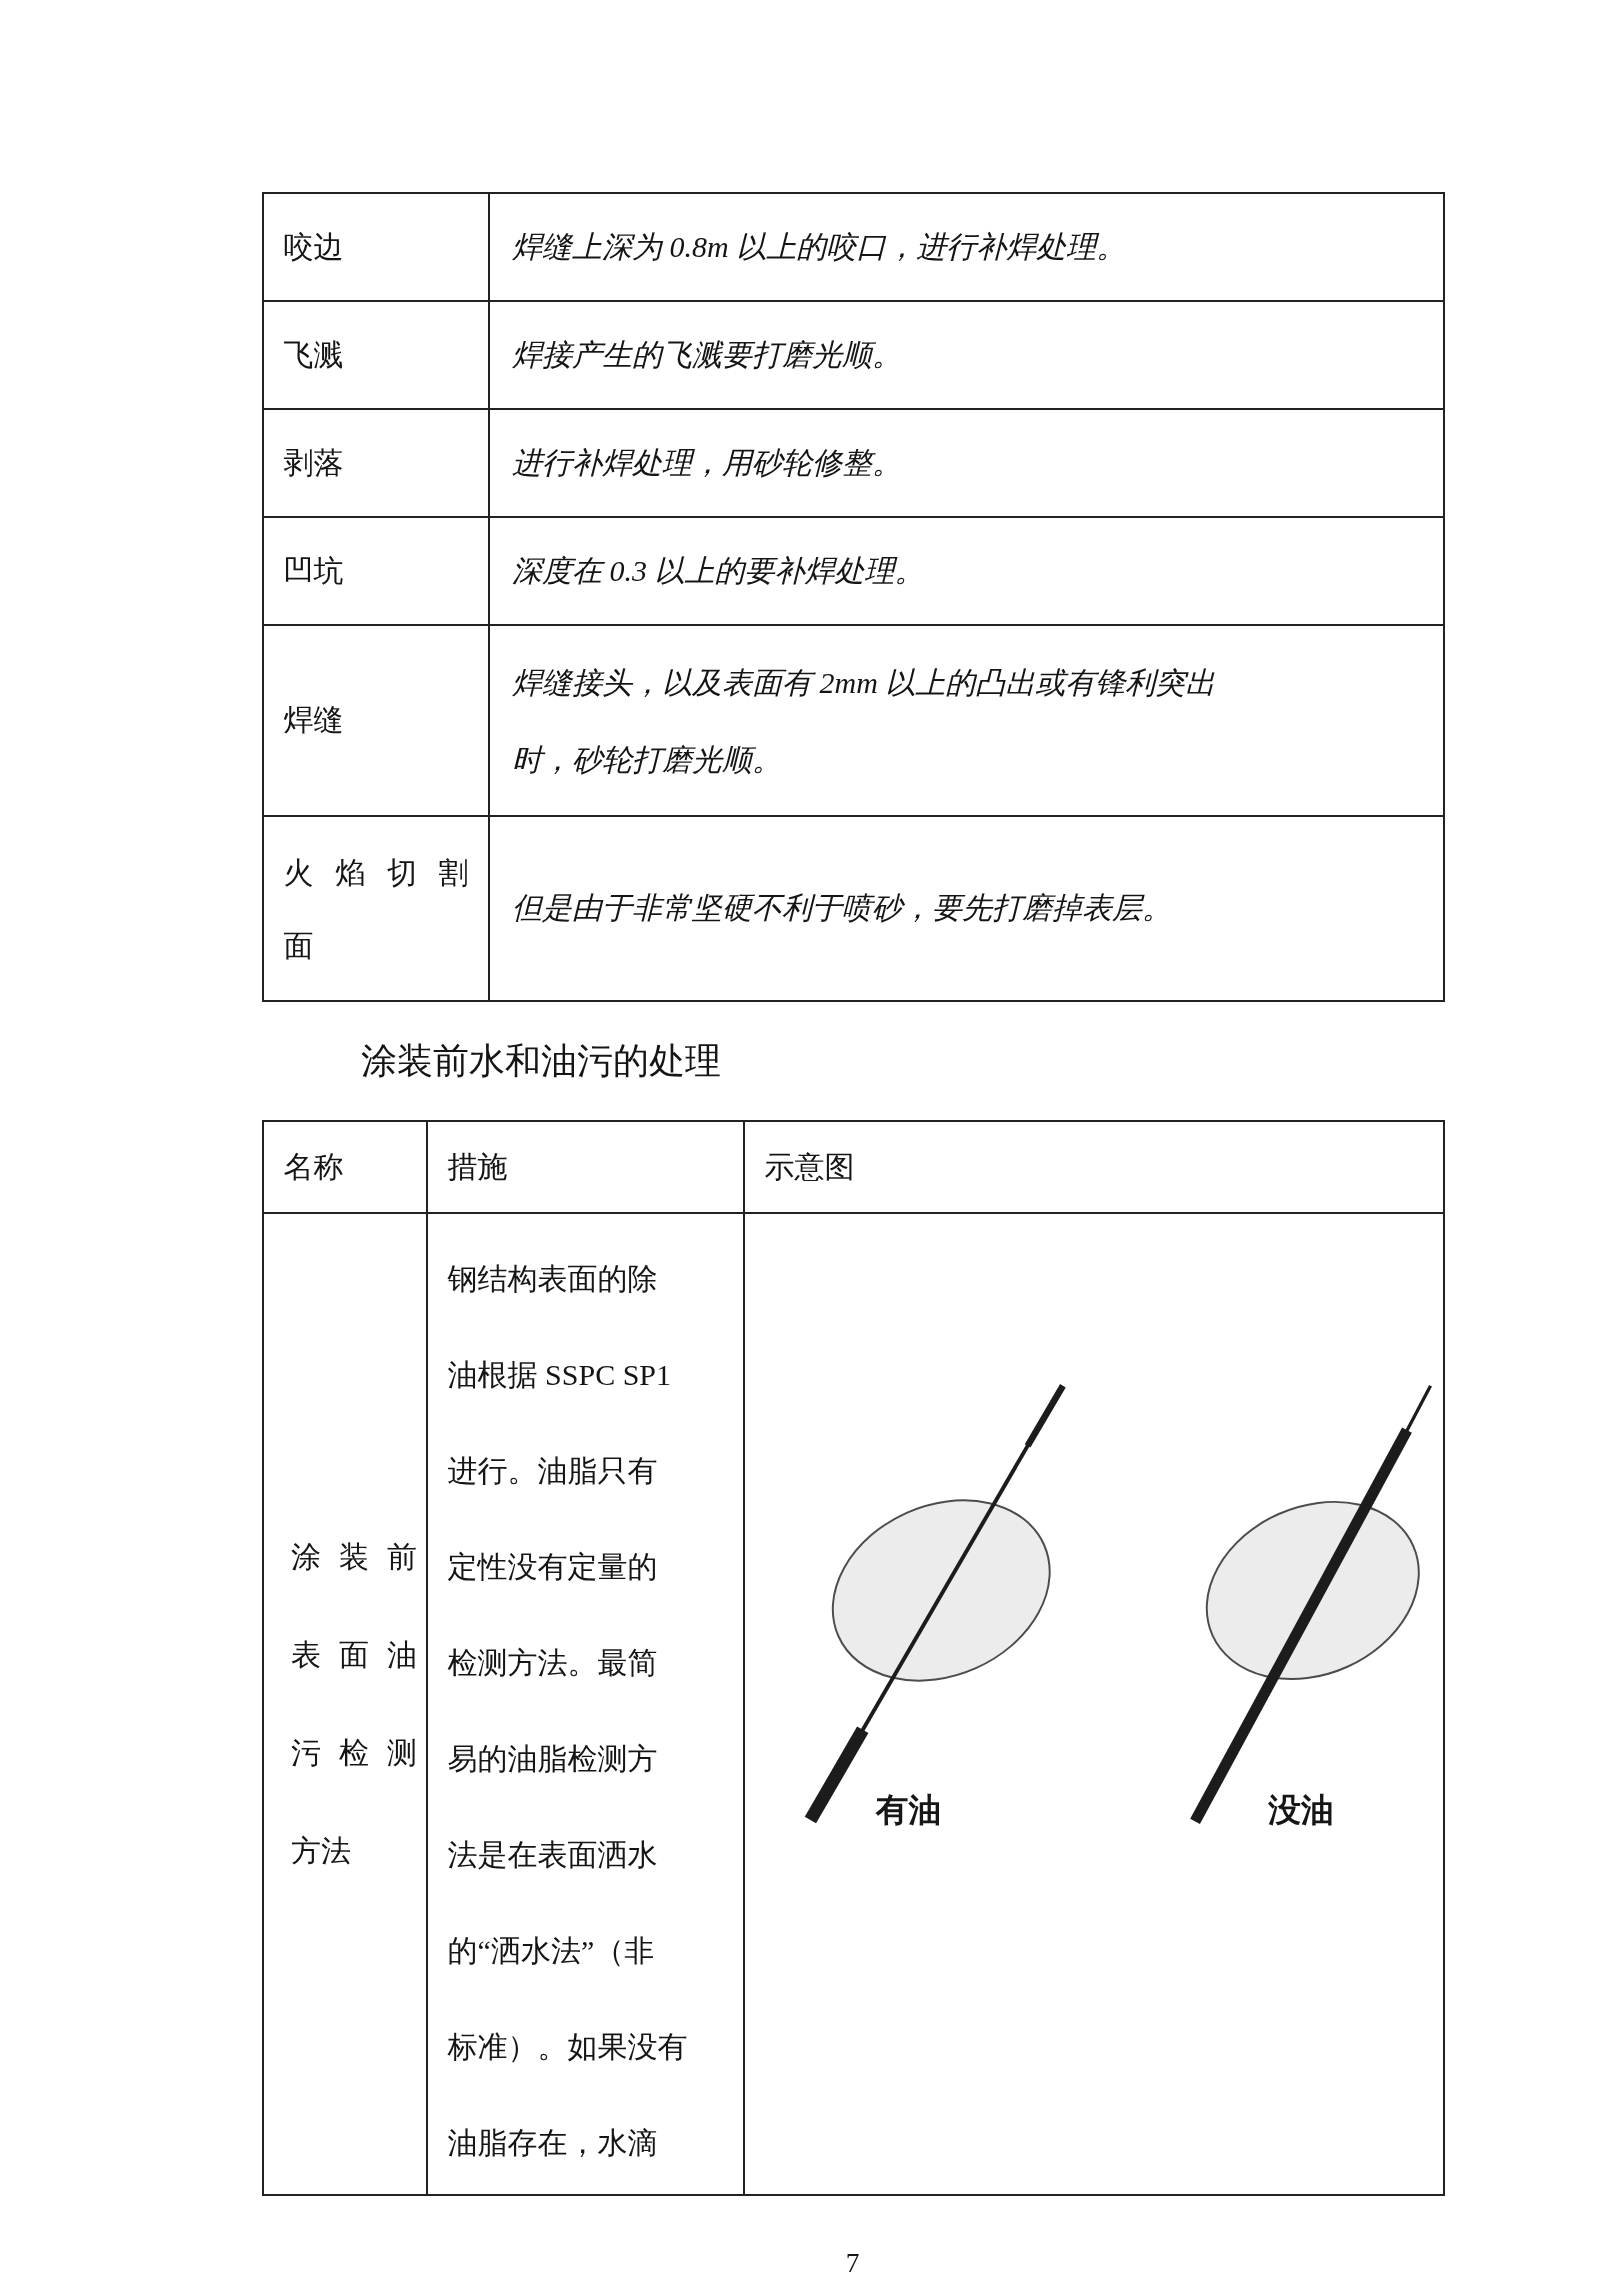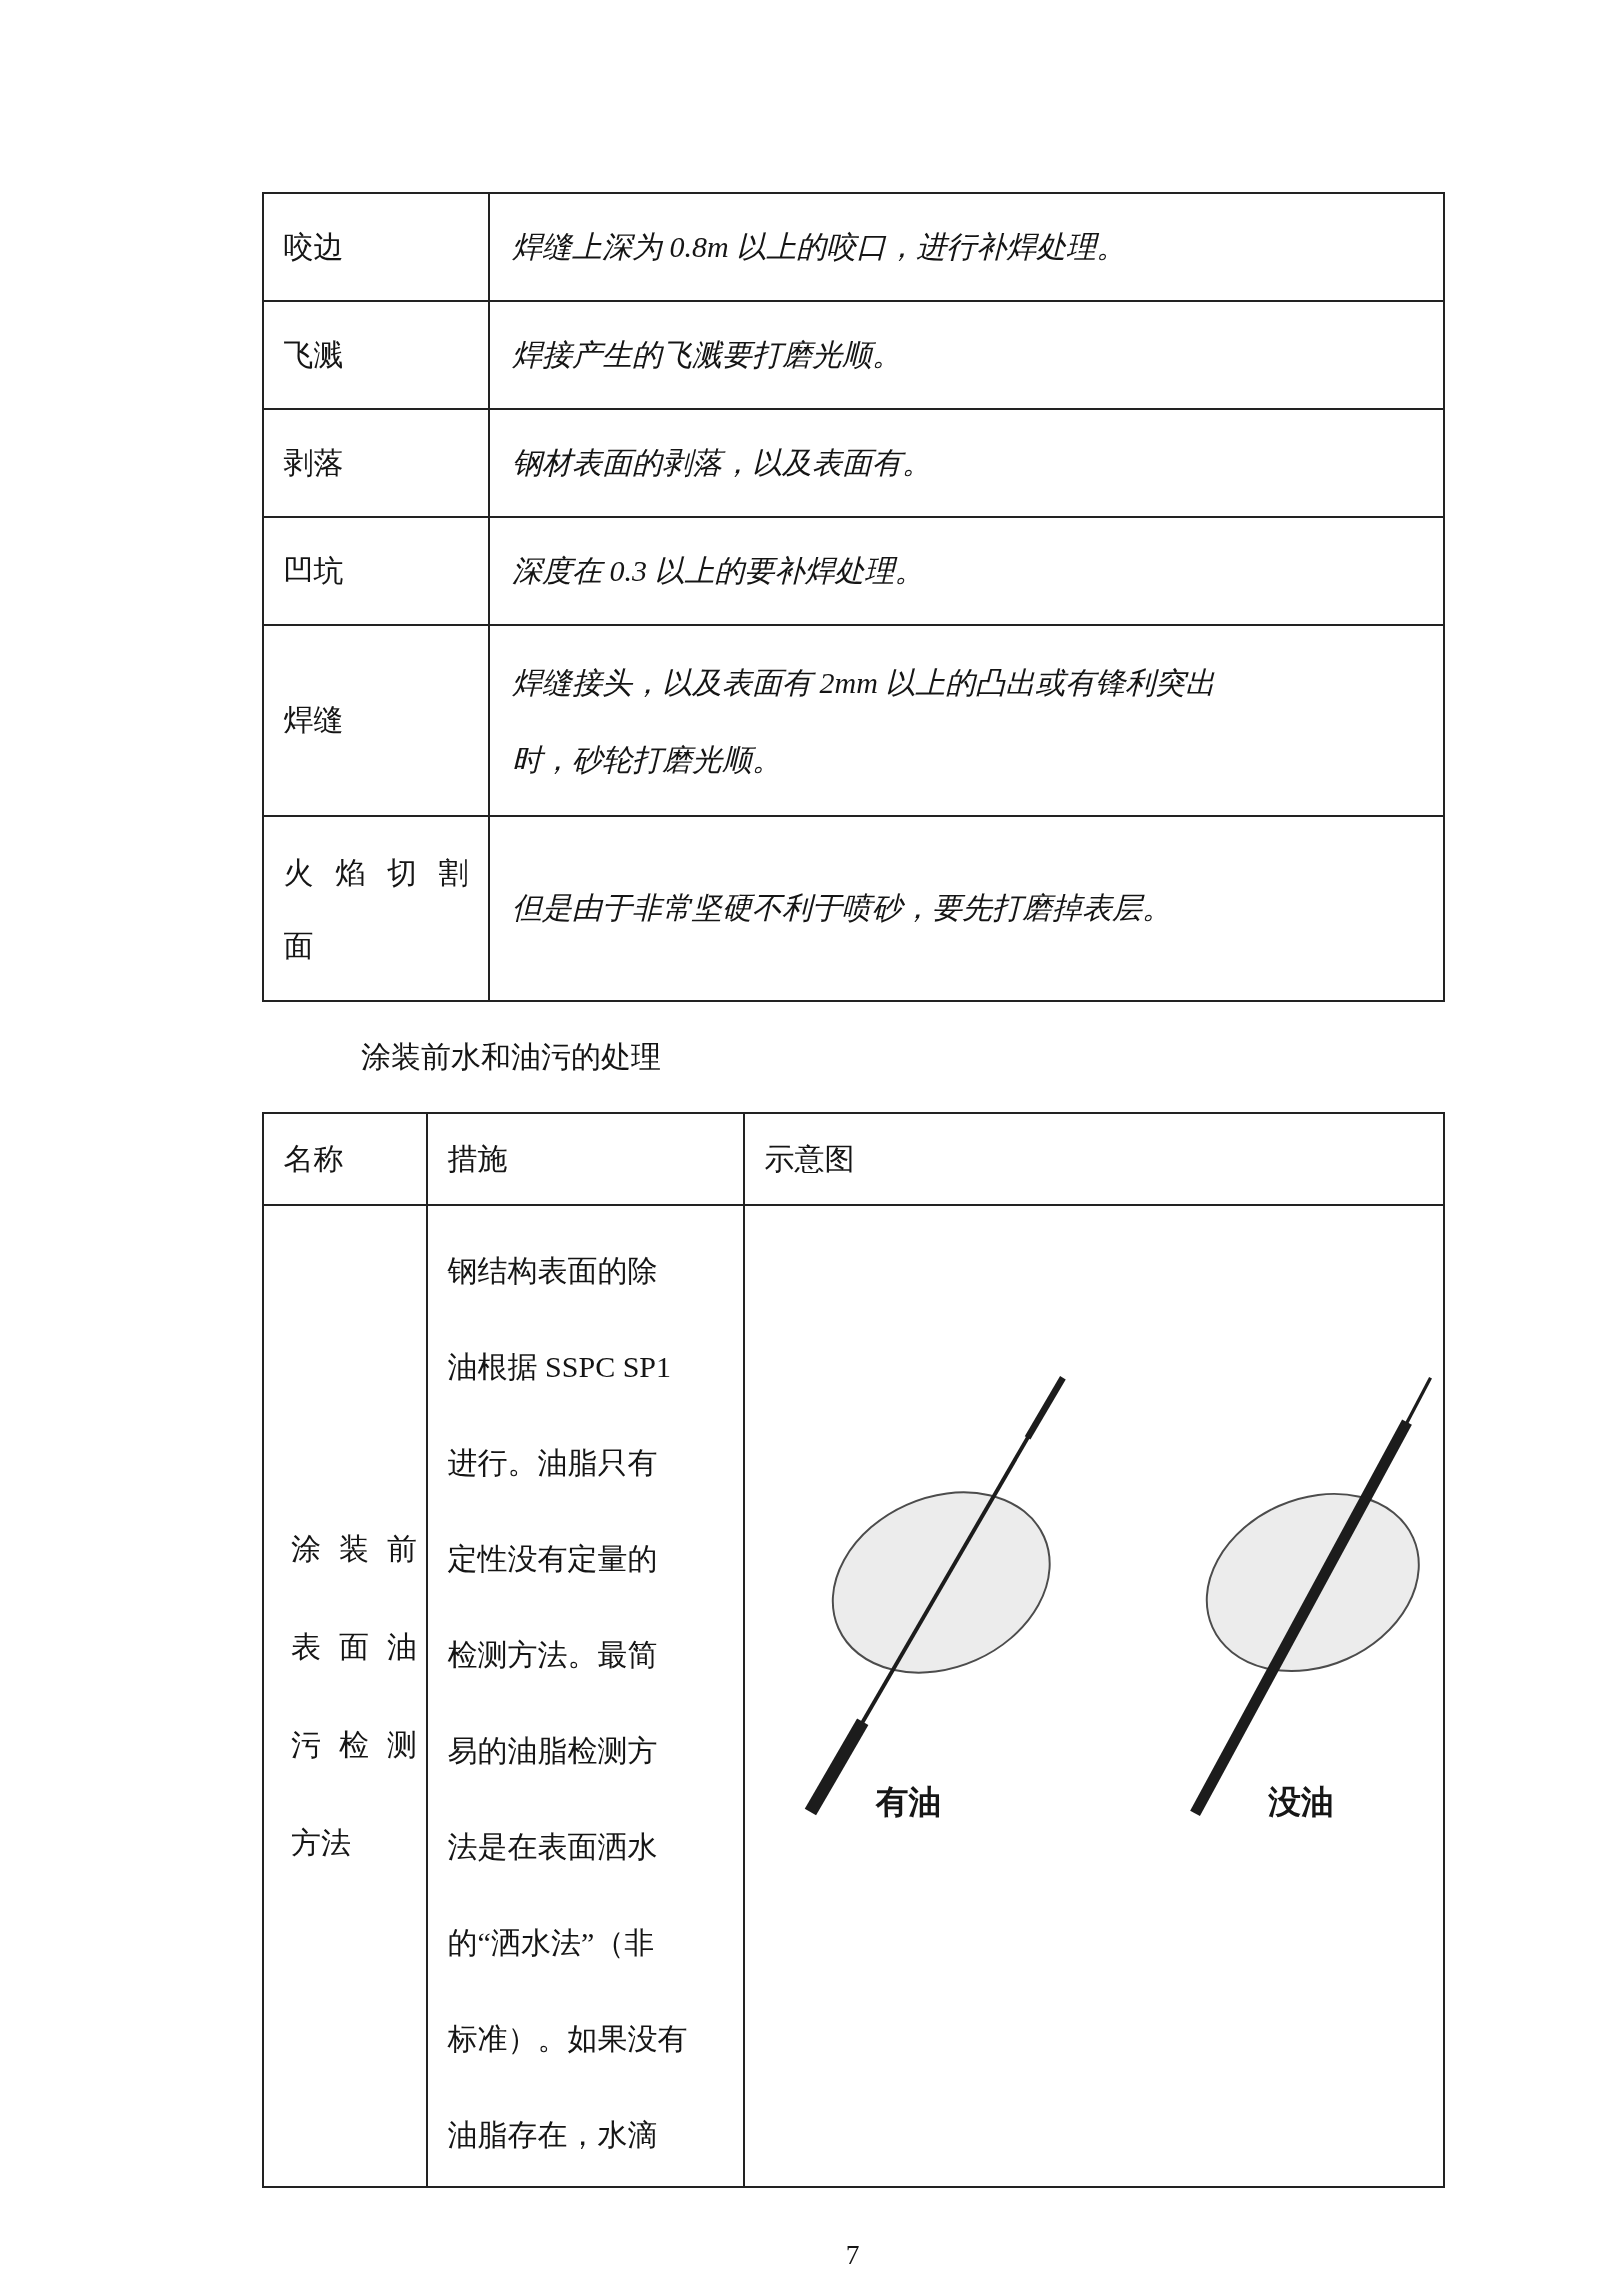--- a/index.html
+++ b/index.html
@@ -29,21 +29,21 @@
   .tbl1 .row-l { height:185px; }
   .tbl1 td.term { padding-left:19.6px; vertical-align:middle; }
   .tbl1 td.desc { padding-left:22px; padding-right:13px; vertical-align:middle;font-style:italic; }
   .tbl1 .row-m td.desc div { line-height:77px; }
   .term-inner { width:185px; }
   .term-inner div { line-height:73px; }
   .jline { text-align:justify; text-align-last:justify; }
 
   
   .heading {
-    font-size:30px;
+    font-size:36px;
     margin:35px 0 34px 99px;
   }
 
   
   .tbl2 tr.hdr { height:92px; }
   .tbl2 tr.hdr td { padding-left:19.6px; vertical-align:middle;border-radius:20px; }
   .tbl2 tr.body { height:982px; }
   .name-cell { vertical-align:middle; padding-left:27px; }
   .name-inner { width:126px; }
   .name-inner div { line-height:98px; }
@@ -79,21 +79,21 @@
       <tr class="row-s">
         <td class="term">咬边</td>
         <td class="desc">焊缝上深为 0.8m 以上的咬口，进行补焊处理。</td>
       </tr>
       <tr class="row-s">
         <td class="term">飞溅</td>
         <td class="desc">焊接产生的飞溅要打磨光顺。</td>
       </tr>
       <tr class="row-s">
         <td class="term">剥落</td>
-        <td class="desc">钢材表面的剥落，以及表面有。</td>
+        <td class="desc">进行补焊处理，用砂轮修整。</td>
       </tr>
       <tr class="row-s">
         <td class="term">凹坑</td>
         <td class="desc">深度在 0.3 以上的要补焊处理。</td>
       </tr>
       <tr class="row-m">
         <td class="term">焊缝</td>
         <td class="desc">
           <div>焊缝接头，以及表面有 2mm 以上的凸出或有锋利突出</div>
           <div>时，砂轮打磨光顺。</div>

